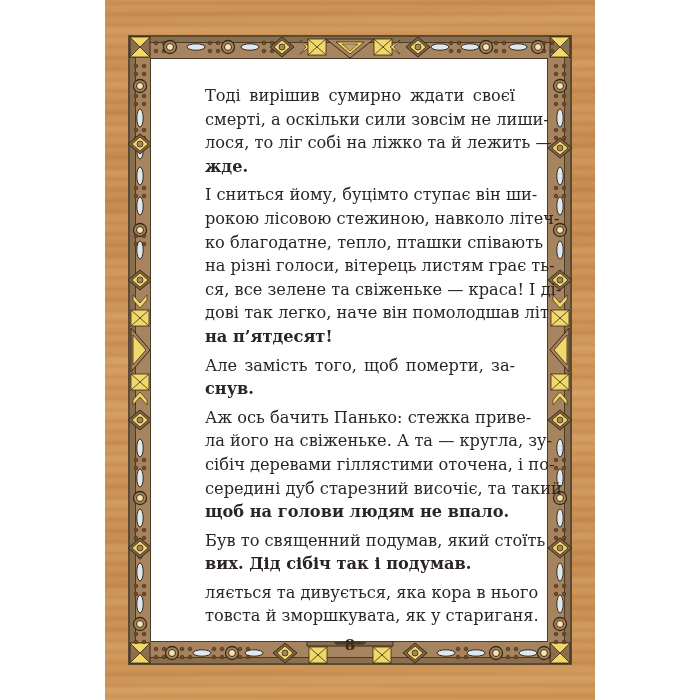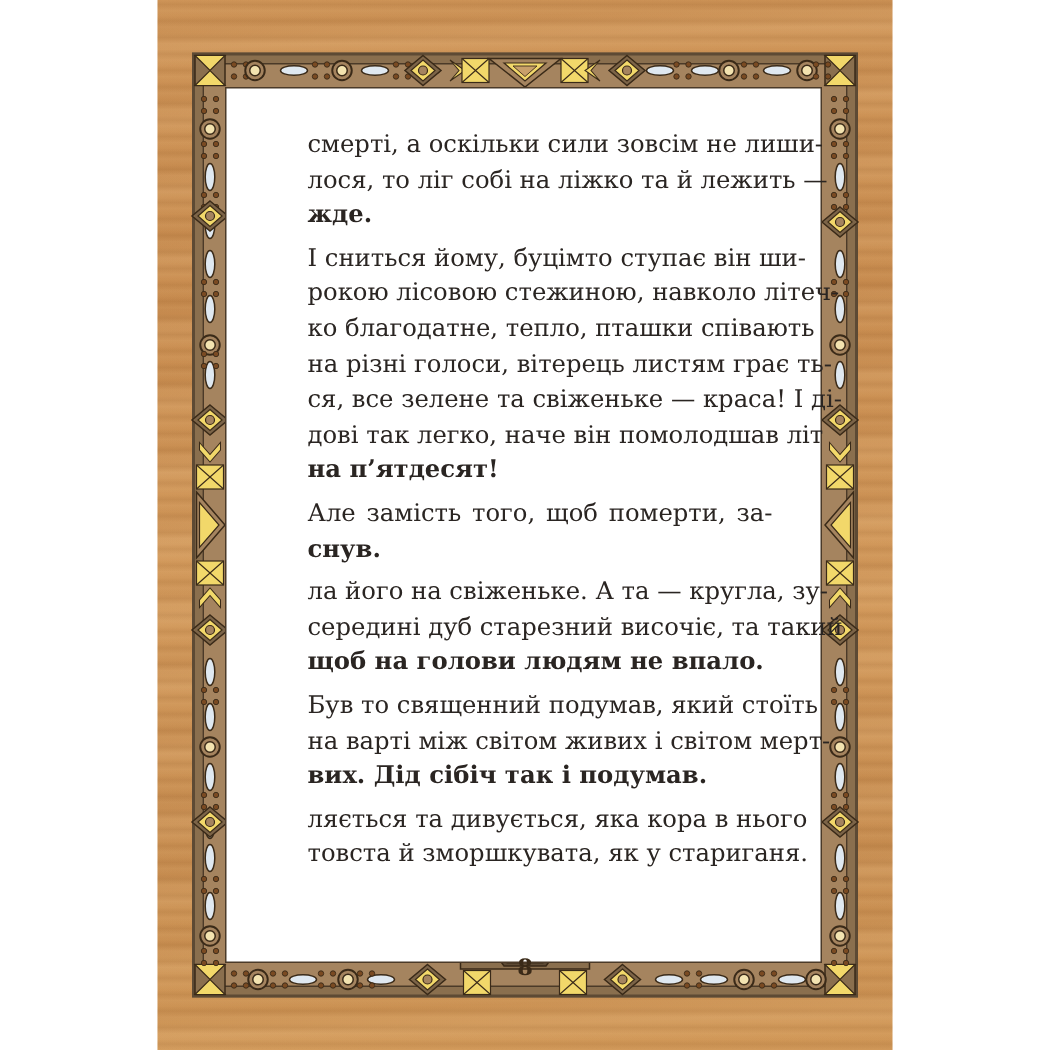--- a/index.html
+++ b/index.html
@@ -213,45 +213,47 @@
   <use href="#dots4" x="560" y="590"></use>
   <use href="#gemV" x="560" y="604"></use>
   <use href="#ring" x="560" y="624"></use>
   <use href="#dots4" x="560" y="638"></use>
 </svg>
 
 <div class="page"></div>
 
 <div class="text">
   <p>
+    <span class="line">Тоді вирішив сумирно ждати своєї</span>
     <span class="line">смерті, а оскільки сили зовсім не лиши-</span>
     <span class="line">лося, то ліг собі на ліжко та й лежить —</span>
     <span class="line last">жде.</span>
   </p>
   <p>
     <span class="line">І сниться йому, буцімто ступає він ши-</span>
     <span class="line">рокою лісовою стежиною, навколо літеч-</span>
     <span class="line">ко благодатне, тепло, пташки співають</span>
     <span class="line">на різні голоси, вітерець листям грає ть-</span>
     <span class="line">ся, все зелене та свіженьке — краса! І ді-</span>
     <span class="line">дові так легко, наче він помолодшав літ</span>
     <span class="line last">на п’ятдесят!</span>
   </p>
   <p>
     <span class="line">Але замість того, щоб померти, за-</span>
     <span class="line last">снув.</span>
   </p>
   <p>
+    <span class="line">Аж ось бачить Панько: стежка приве-</span>
     <span class="line">ла його на свіженьке. А та — кругла, зу-</span>
+    <span class="line">сібіч деревами гіллястими оточена, і по-</span>
     <span class="line">середині дуб старезний височіє, та такий</span>
     <span class="line last">щоб на голови людям не впало.</span>
   </p>
   <p>
     <span class="line">Був то священний подумав, який стоїть</span>
-    <span class="line">на варті між світом живих і світом мерт-</span>
     <span class="line last">вих. Дід сібіч так і подумав.</span>
   </p>
   <p>
     <span class="line">ляється та дивується, яка кора в нього</span>
     <span class="line">товста й зморшкувата, як у стариганя.</span>
   </p>
 </div>
 
 <div class="pnum">8</div>
 

